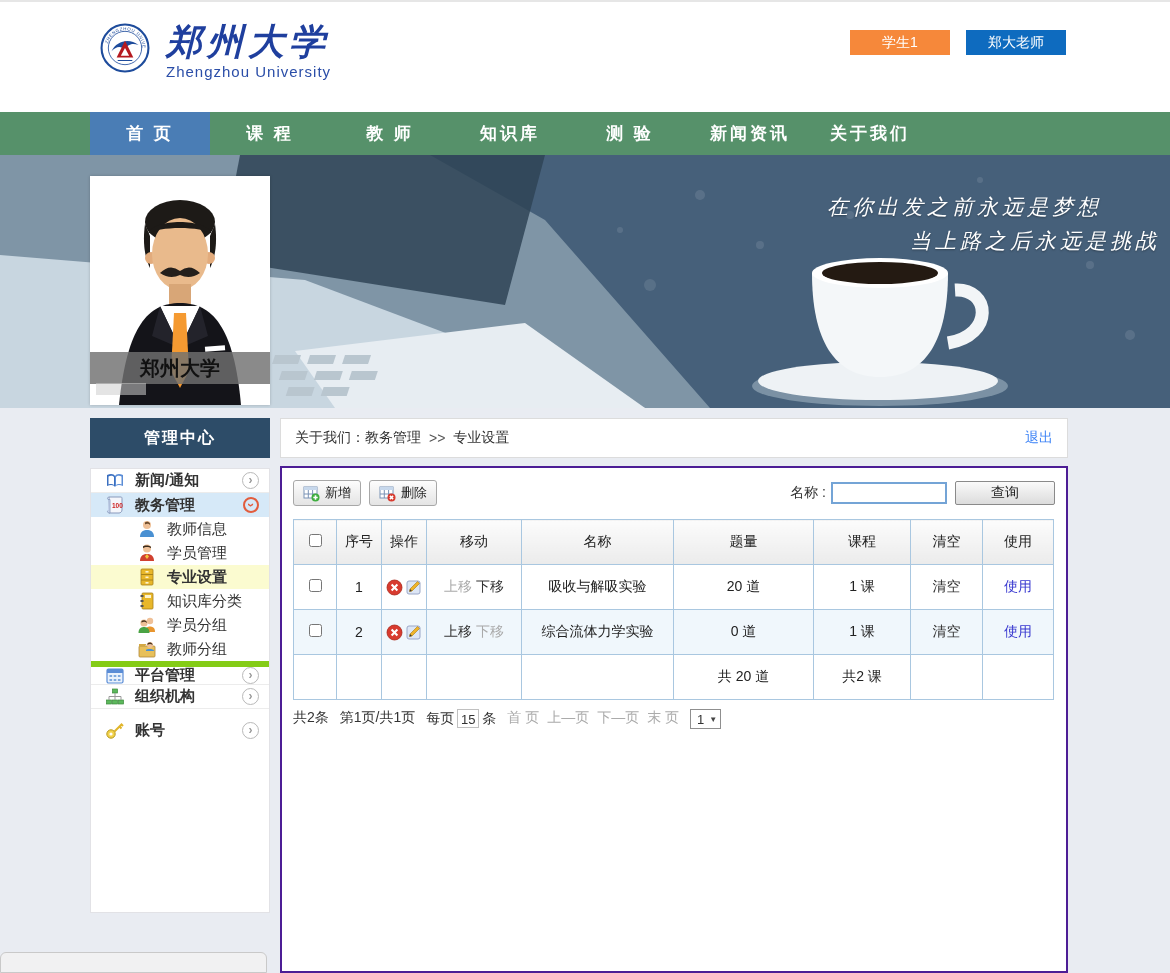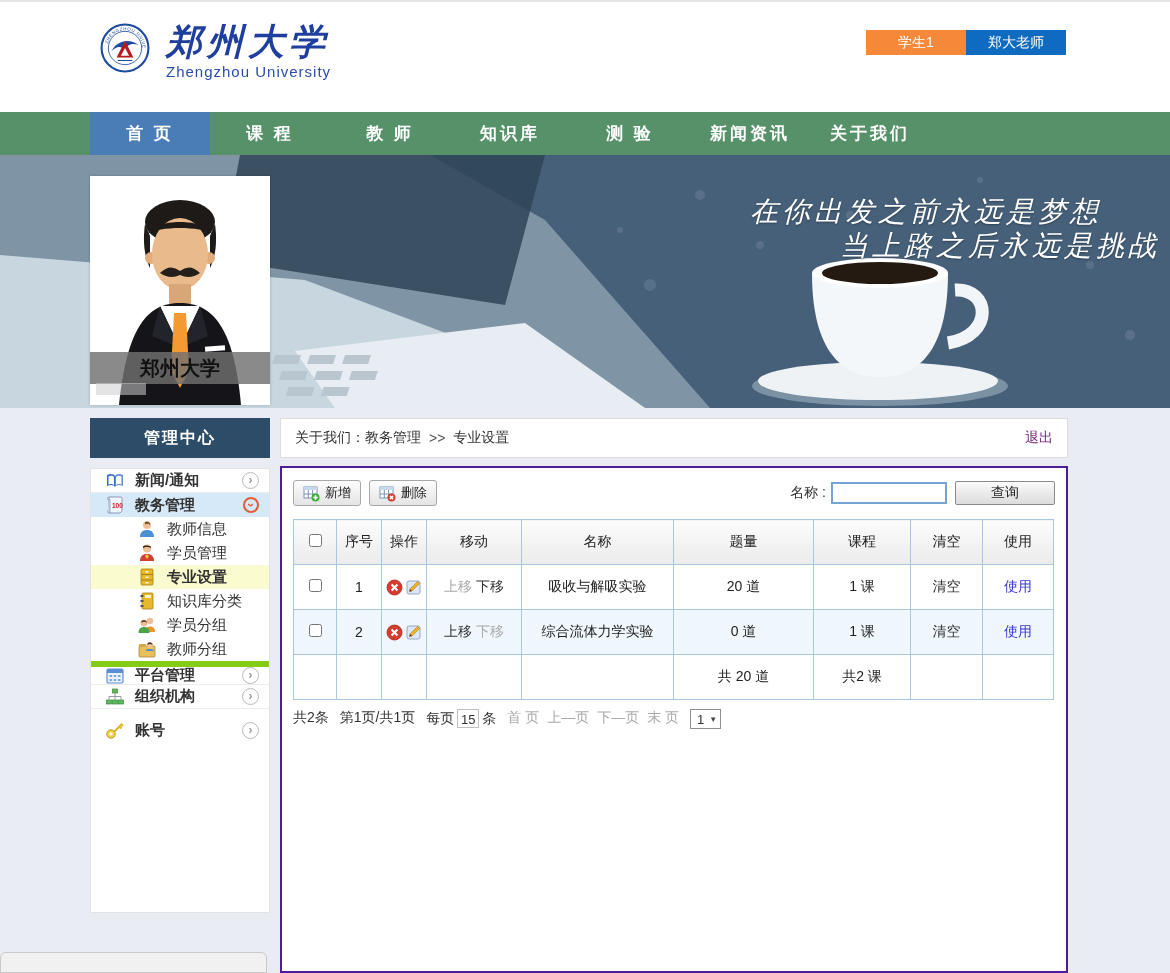--- a/index.html
+++ b/index.html
@@ -6,34 +6,34 @@
   body { font-family:"Liberation Sans", sans-serif; background:#fff; }
   .page { position:relative; width:1170px; height:973px; overflow:hidden; background:#fff; }
 
   
   .top-header { position:absolute; left:0; top:0; width:1170px; height:112px; background:#fff; border-top:2px solid #e6e6e6; }
   .logo { position:absolute; left:100px; top:18px; display:flex; align-items:flex-start; cursor:pointer; }
   .seal { width:50px; height:50px; margin-top:3px; }
   .logo-text { margin-left:16px; }
   .logo-zh { font-family:"DejaVu Serif", serif; font-style:italic; font-weight:bold; font-size:36px; letter-spacing:5px; color:#1f3f9e; line-height:42px; }
   .logo-en { font-size:15px; color:#2b4ea8; letter-spacing:1px; margin-top:1px; }
-  .header-buttons { position:absolute; right:104px; top:28px; display:flex; gap:0; }
+  .header-buttons { position:absolute; right:104px; top:28px; display:flex; gap:16px; }
   .hd-btn { border:none; width:100px; height:25px; color:#fff; font-size:14px; cursor:pointer; font-family:inherit; }
   .btn-student { background:#f6883a; }
   .btn-teacher { background:#0e6bbf; }
 
   
   .navbar { position:absolute; left:0; top:112px; width:1170px; height:43px; background:#56916a; display:flex; padding-left:90px; }
   .nav-item { width:120px; height:43px; line-height:43px; text-align:center; color:#fff; font-size:17px; font-weight:bold; letter-spacing:3px; cursor:pointer; }
   .nav-item.active { background:#4a7db5; }
 
   
   .banner { position:absolute; left:0; top:155px; width:1170px; height:253px; overflow:hidden; }
   .banner-bg { position:absolute; left:0; top:0; width:100%; height:100%; }
-  .slogan { position:absolute; color:#fff; font-family:"DejaVu Serif", serif; font-style:italic; font-size:28px; letter-spacing:4px; text-shadow:0 1px 2px rgba(0,0,0,.35); white-space:nowrap; }
+  .slogan { position:absolute; color:#fff; font-family:"DejaVu Serif", serif; font-style:italic; font-size:21px; letter-spacing:4px; text-shadow:0 1px 2px rgba(0,0,0,.35); white-space:nowrap; }
   .slogan1 { top:38px; right:68px; }
   .slogan2 { top:72px; right:10px; }
   .avatar-card { position:absolute; left:90px; top:21px; width:180px; height:229px; background:#fff; box-shadow:0 0 3px rgba(0,0,0,.2); }
   .avatar-svg { position:absolute; left:0; top:0; width:180px; height:229px; }
   .avatar-band { position:absolute; left:0; top:176px; width:180px; height:32px; background:rgba(112,112,112,.82); text-align:center; line-height:32px; font-size:20px; font-weight:bold; color:#111; }
   .watermark { position:absolute; left:6px; top:207px; width:50px; height:12px; background:rgba(205,205,205,.55); }
 
   
   .content-bg { position:absolute; left:0; top:408px; width:1170px; height:565px; background:#e9ecf2; }
 
@@ -51,21 +51,21 @@
   .side-item.active-sub { background:#fbfbd0; font-weight:bold; }
   .chev { width:17px; height:17px; border:1px solid #b9b9b9; border-radius:50%; color:#9a9a9a; font-size:12px; line-height:15px; text-align:center; flex:0 0 auto; }
   .chev.down { border:2px solid #e25c3d; color:#e25c3d; transform:rotate(90deg); font-weight:bold; line-height:13px; width:16px; height:16px; }
 
   .sidebar-footer-box { position:absolute; left:0; top:952px; width:267px; height:21px; background:#f1f1f2; border:1px solid #c9c9c9; border-radius:6px 6px 0 0; }
 
   
   .breadcrumb { position:absolute; left:280px; top:418px; width:788px; height:40px; background:#fff; border:1px solid #dcdcdc; display:flex; align-items:center; padding:0 14px; font-size:14px; color:#333; }
   .breadcrumb .sep { margin:0 8px; color:#555; }
   .breadcrumb .crumb { cursor:pointer; }
-  .logout { margin-left:auto; cursor:pointer; color:#701a75; }
+  .logout { margin-left:auto; cursor:pointer; color:#3b82f6; }
 
   
   .main-panel { position:absolute; left:280px; top:466px; width:788px; height:507px; background:#fff; border:2px solid #4c1d95; padding:11px 11px 0 11px; }
   .toolbar { display:flex; align-items:center; height:28px; }
   .tb-btn { display:flex; align-items:center; gap:5px; height:26px; padding:0 9px; font-size:13px; color:#222; background:linear-gradient(#fdfdfd,#e4e4e4); border:1px solid #a8a8a8; border-radius:3px; cursor:pointer; font-family:inherit; }
   .tb-btn + .tb-btn { margin-left:8px; }
   .tb-btn svg { width:17px; height:17px; }
   .search-area { margin-left:auto; display:flex; align-items:center; }
   .search-label { font-size:14px; color:#333; margin-right:5px; }
   .search-input { width:116px; height:22px; border:2px solid #74a4d6; font-size:13px; padding:0 4px; outline:none; }

